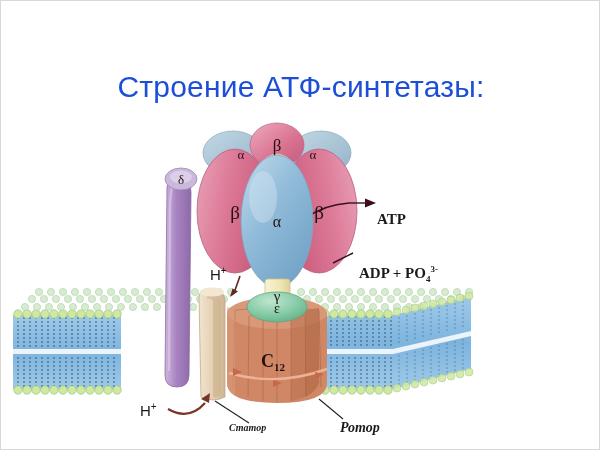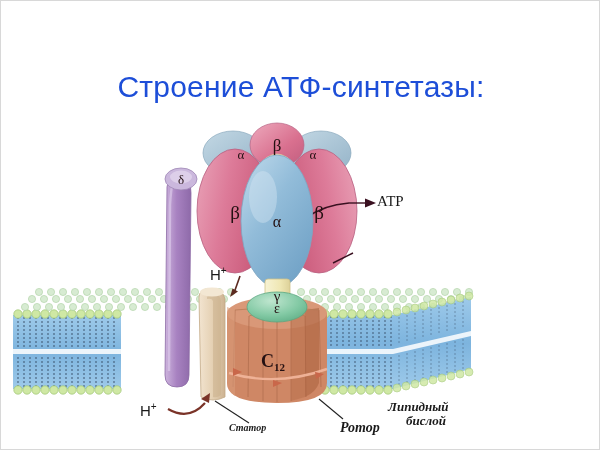--- a/index.html
+++ b/index.html
@@ -46,21 +46,22 @@
   #figure svg {
     display: block;
   }
   .lbl {
     position: absolute;
     font-family: "Liberation Serif", serif;
     color: #1a1a1a;
     white-space: nowrap;
   }
   .lbl-bold {
-    font-weight: normal;
+    font-weight: bold;
+    margin-top: 18px;
   }
   .lbl-ital {
     font-style: italic;
     font-weight: bold;
   }
   #lbl-atp   { left: 376px; top: 192px; font-size: 15px; }
   #lbl-adp   { left: 358px; top: 245px; font-size: 15px; }
   #lbl-adp sub { font-size: 9px; }
   #lbl-adp sup { font-size: 9px; }
   #lbl-hplus-top { left: 209px; top: 264px; font-size: 15px; font-family: "Liberation Sans", sans-serif; }
@@ -448,24 +449,24 @@
         <text x="180" y="73" font-size="13">δ</text>
         <text x="276" y="190" font-size="15">γ</text>
         <text x="276" y="202" font-size="14">ε</text>
         <text x="272" y="256" font-size="18" font-weight="bold">C<tspan font-size="11" dy="4">12</tspan></text>
       </g>
     </svg>
   </div>
 
   <div class="lbl lbl-bold" id="lbl-atp">ATP</div>
 
+  <div class="lbl lbl-bold" id="lbl-adp"><span>ADP + PO</span><sub>4</sub><sup>3-</sup></div>
 
   <div class="lbl" id="lbl-hplus-top"><span>H</span><sup>+</sup></div>
 
   <div class="lbl" id="lbl-hplus-bot"><span>H</span><sup>+</sup></div>
 
   <div class="lbl lbl-ital" id="lbl-stator">Статор</div>
 
   <div class="lbl lbl-ital" id="lbl-rotor">Ротор</div>
 
-  <div class="lbl lbl-ital" id="lbl-bilayer"><span>Липидный</span><span class="l2">бислой</span></div>
 
 </div>
 
 </body></html>

